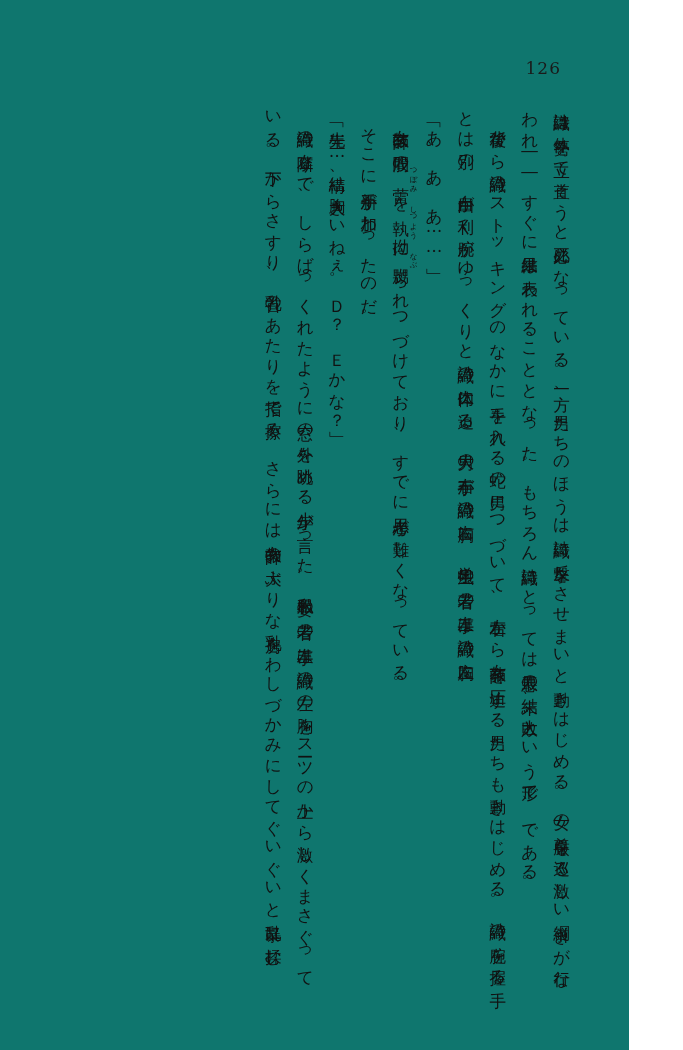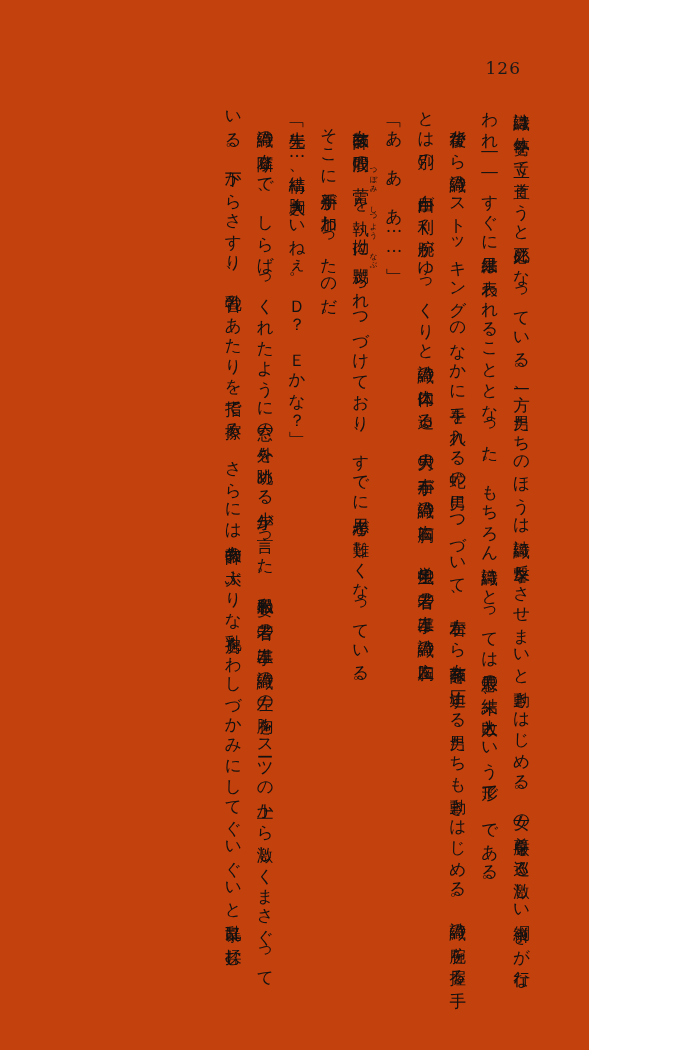--- a/index.html
+++ b/index.html
@@ -11,21 +11,22 @@
     width: 683px;
     height: 1050px;
     overflow: hidden;
     font-family: "DejaVu Serif", "Liberation Serif", serif;
     color: #000000;
   }
   .page {
     position: relative;
     width: 589px;
     height: 1050px;
-    background: #c2410c;
+    background: #0f766e;
+    padding-left: 40px;
   }
   .page-number {
     position: absolute;
     top: 58px;
     right: 68px;
     font-size: 17px;
     letter-spacing: 1px;
     font-family: "DejaVu Serif", "Liberation Serif", serif;
     color: #1a1a1a;
   }

